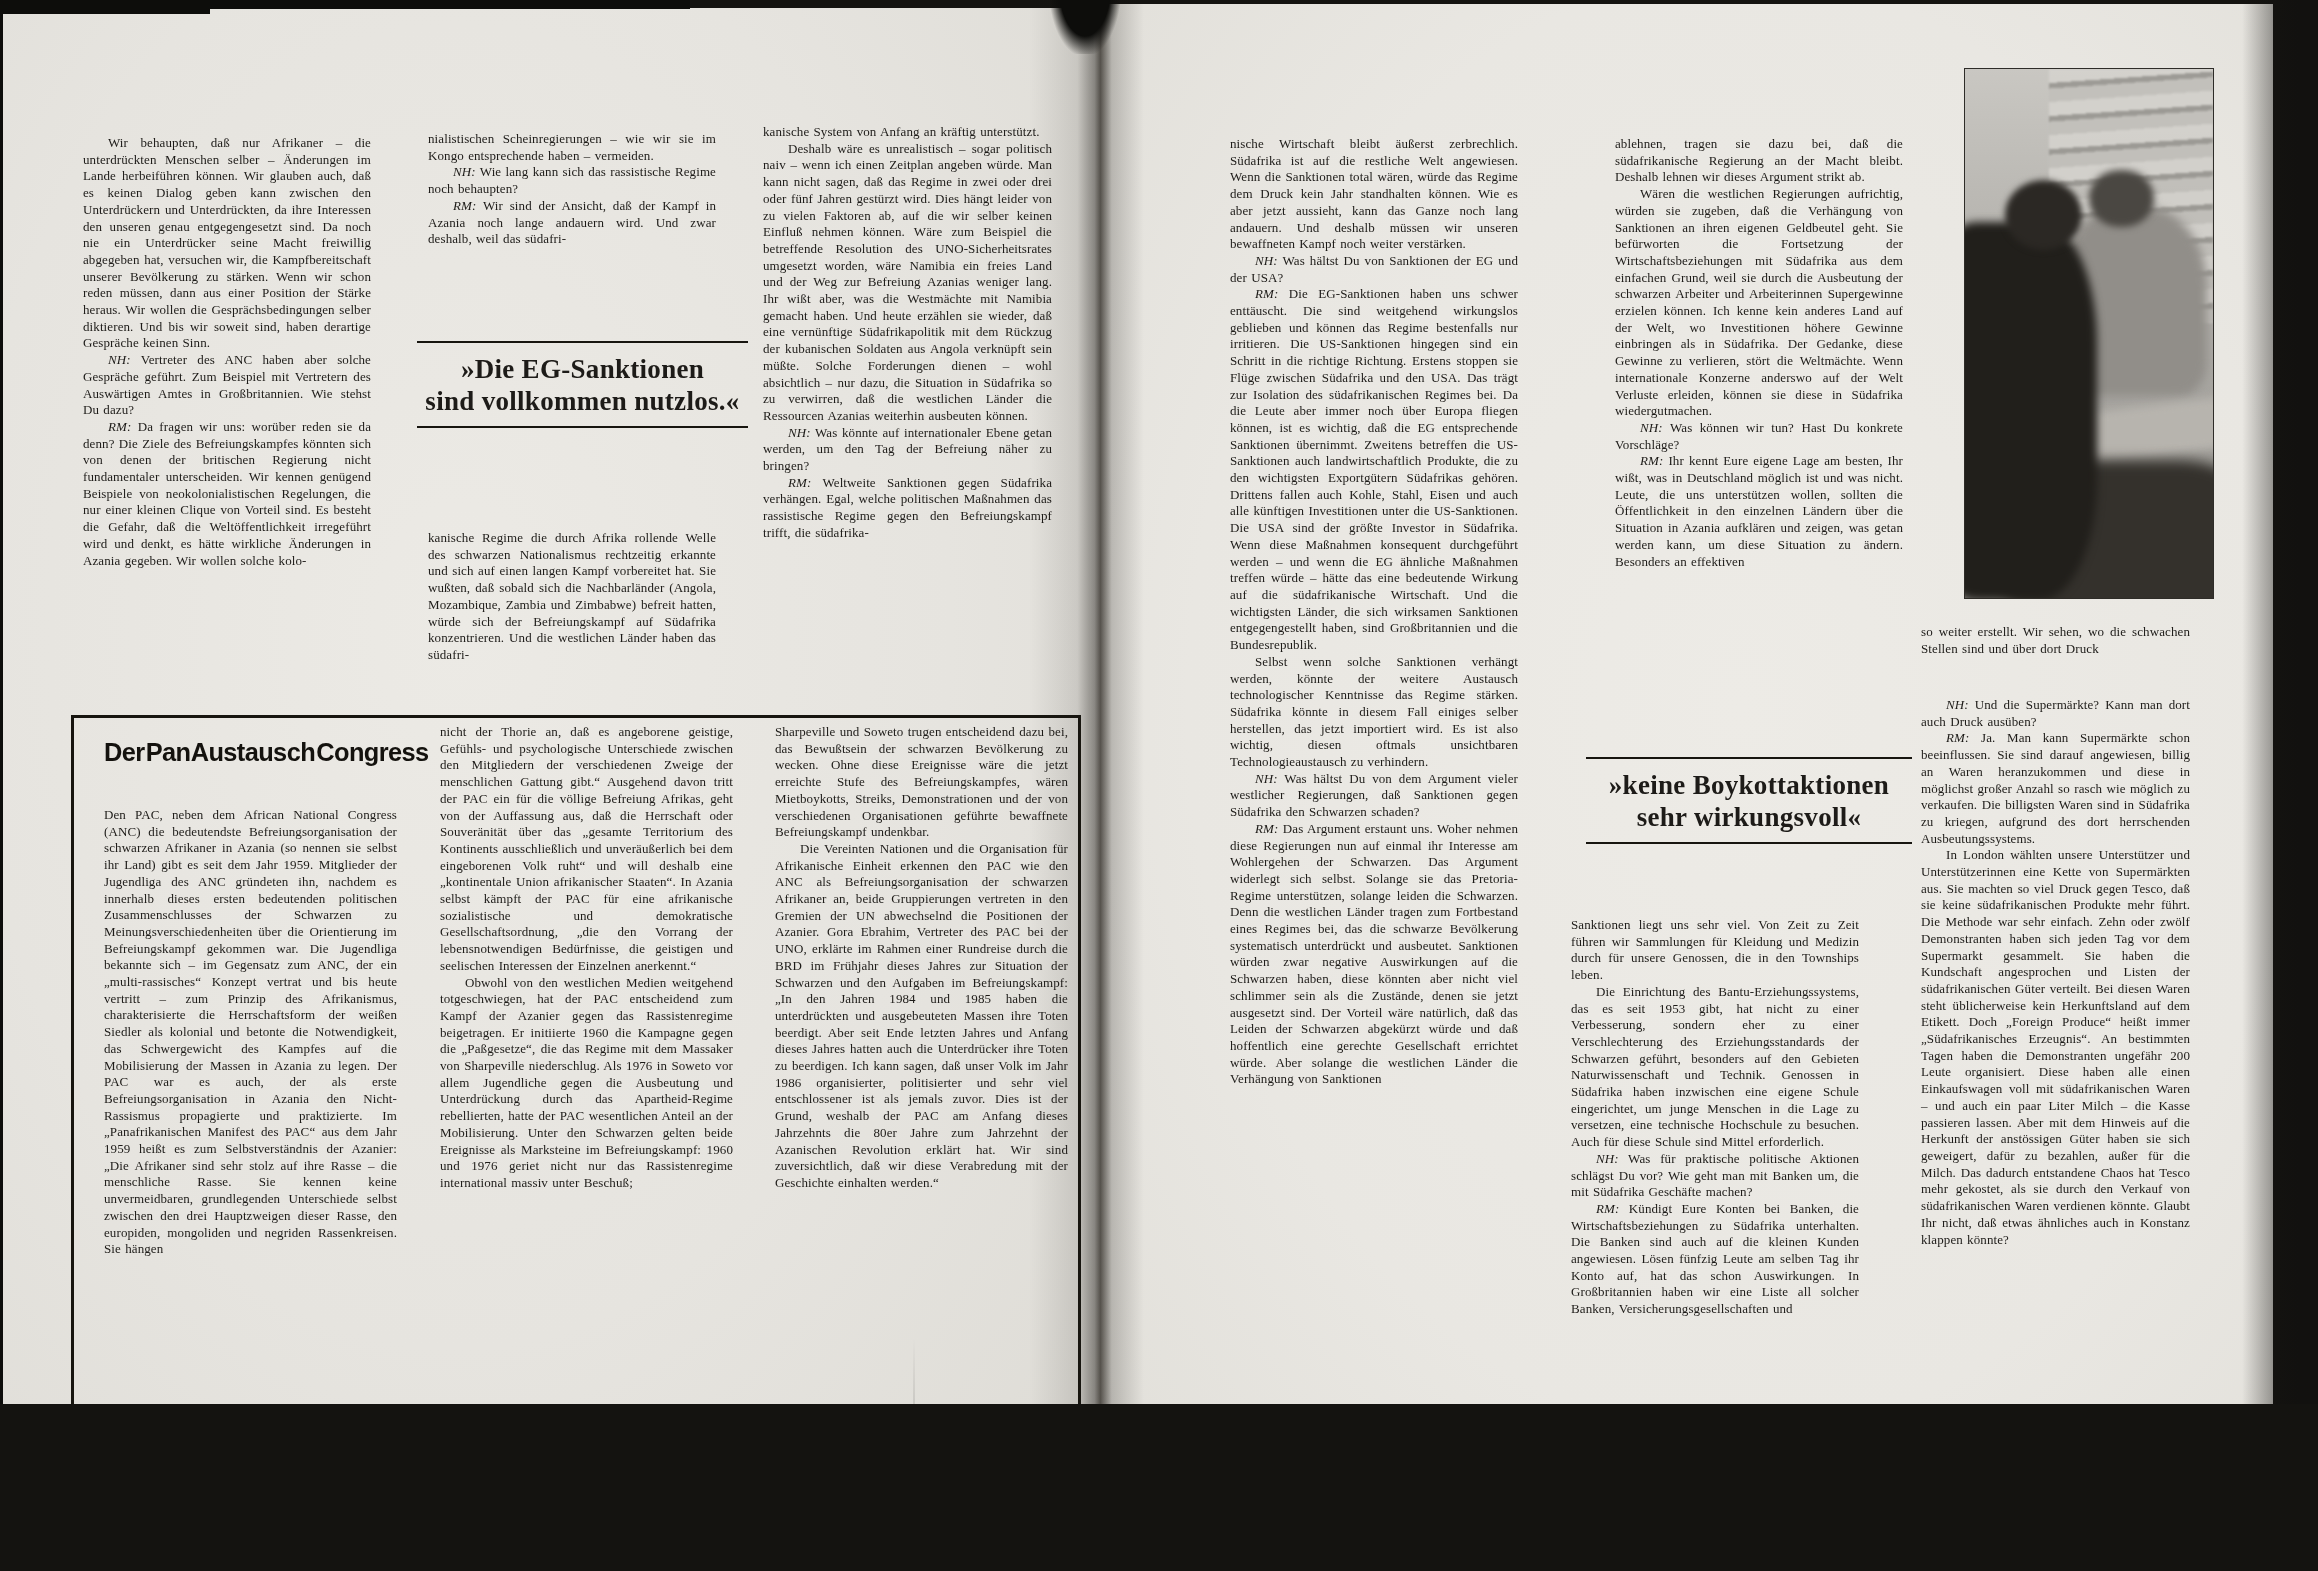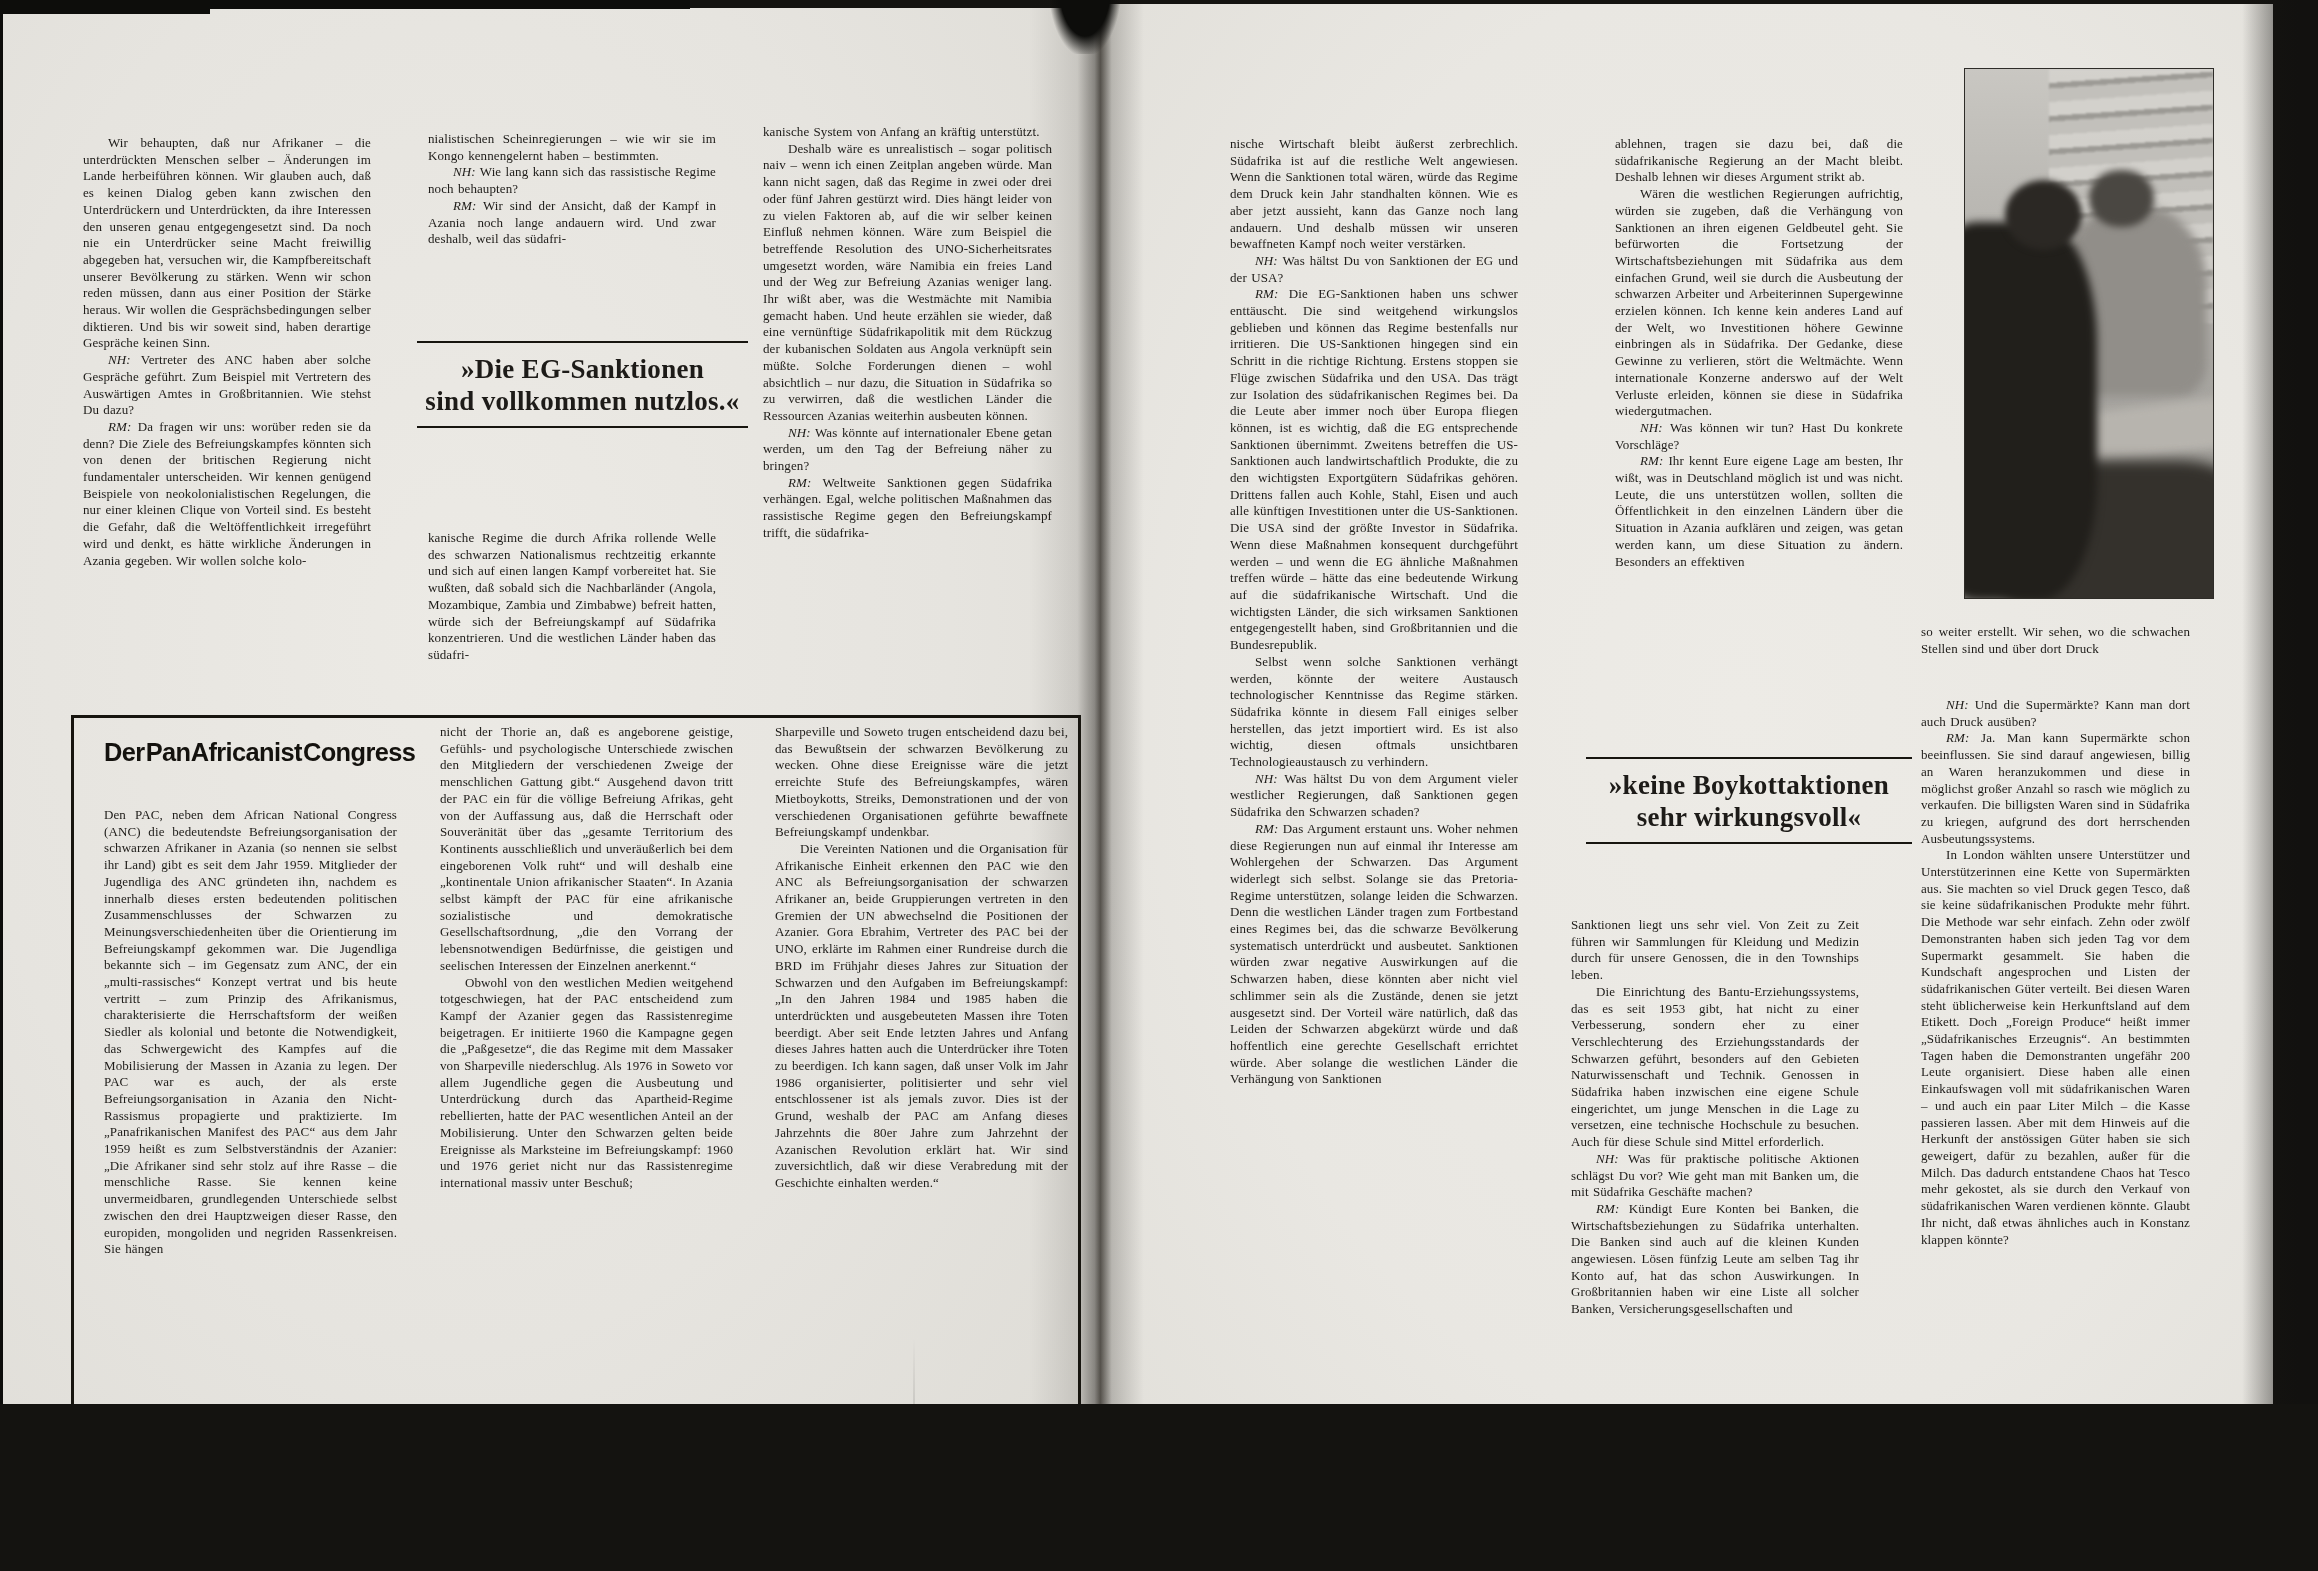--- a/index.html
+++ b/index.html
@@ -79,21 +79,21 @@
   <div class="page page-left"></div>
   <div class="page page-right"></div>
 
   <div class="tcol" style="left:83px;top:135px;width:288px;">
       <p>Wir behaupten, daß nur Afrikaner – die unterdrückten Menschen selber – Änderungen im Lande herbeiführen können. Wir glauben auch, daß es keinen Dialog geben kann zwischen den Unterdrückern und Unterdrückten, da ihre Interessen den unseren genau entgegengesetzt sind. Da noch nie ein Unterdrücker seine Macht freiwillig abgegeben hat, versuchen wir, die Kampfbereitschaft unserer Bevölkerung zu stärken. Wenn wir schon reden müssen, dann aus einer Position der Stärke heraus. Wir wollen die Gesprächsbedingungen selber diktieren. Und bis wir soweit sind, haben derartige Gespräche keinen Sinn.</p>
       <p><span class="spk">NH:</span> Vertreter des ANC haben aber solche Gespräche geführt. Zum Beispiel mit Vertretern des Auswärtigen Amtes in Großbritannien. Wie stehst Du dazu?</p>
       <p><span class="spk">RM:</span> Da fragen wir uns: worüber reden sie da denn? Die Ziele des Befreiungskampfes könnten sich von denen der britischen Regierung nicht fundamentaler unterscheiden. Wir kennen genügend Beispiele von neokolonialistischen Regelungen, die nur einer kleinen Clique von Vorteil sind. Es besteht die Gefahr, daß die Weltöffentlichkeit irregeführt wird und denkt, es hätte wirkliche Änderungen in Azania gegeben. Wir wollen solche kolo-</p>
     </div>
 
   <div class="tcol" style="left:428px;top:131px;width:288px;">
-      <p class="noindent">nialistischen Scheinregierungen – wie wir sie im Kongo kennengelernt haben – bestimmten.</p>
+      <p class="noindent">nialistischen Scheinregierungen – wie wir sie im Kongo entsprechende haben – vermeiden.</p>
       <p><span class="spk">NH:</span> Wie lang kann sich das rassistische Regime noch behaupten?</p>
       <p><span class="spk">RM:</span> Wir sind der Ansicht, daß der Kampf in Azania noch lange andauern wird. Und zwar deshalb, weil das südafri-</p>
     </div>
 
   <div class="pullquote" style="left:417px;top:341px;width:331px;">
     <div class="pq-line">»Die EG-Sanktionen</div>
     <div class="pq-line">sind vollkommen nutzlos.«</div>
   </div>
 
   <div class="tcol" style="left:428px;top:530px;width:288px;">
@@ -101,21 +101,21 @@
     </div>
 
   <div class="tcol" style="left:763px;top:124px;width:289px;">
       <p class="noindent">kanische System von Anfang an kräftig unterstützt.</p>
       <p>Deshalb wäre es unrealistisch – sogar politisch naiv – wenn ich einen Zeitplan angeben würde. Man kann nicht sagen, daß das Regime in zwei oder drei oder fünf Jahren gestürzt wird. Dies hängt leider von zu vielen Faktoren ab, auf die wir selber keinen Einfluß nehmen können. Wäre zum Beispiel die betreffende Resolution des UNO-Sicherheitsrates umgesetzt worden, wäre Namibia ein freies Land und der Weg zur Befreiung Azanias weniger lang. Ihr wißt aber, was die Westmächte mit Namibia gemacht haben. Und heute erzählen sie wieder, daß eine vernünftige Südafrikapolitik mit dem Rückzug der kubanischen Soldaten aus Angola verknüpft sein müßte. Solche Forderungen dienen – wohl absichtlich – nur dazu, die Situation in Südafrika so zu verwirren, daß die westlichen Länder die Ressourcen Azanias weiterhin ausbeuten können.</p>
       <p><span class="spk">NH:</span> Was könnte auf internationaler Ebene getan werden, um den Tag der Befreiung näher zu bringen?</p>
       <p><span class="spk">RM:</span> Weltweite Sanktionen gegen Südafrika verhängen. Egal, welche politischen Maßnahmen das rassistische Regime gegen den Befreiungskampf trifft, die südafrika-</p>
     </div>
 
   <div class="pac-box"></div>
-  <div class="pac-title">Der Pan Africanist Congress</div>
+  <div class="pac-title">Der Pan Austausch Congress</div>
   <div class="tcol" style="left:104px;top:807px;width:293px;">
       <p class="noindent">Den PAC, neben dem African National Congress (ANC) die bedeutendste Befreiungsorganisation der schwarzen Afrikaner in Azania (so nennen sie selbst ihr Land) gibt es seit dem Jahr 1959. Mitglieder der Jugendliga des ANC gründeten ihn, nachdem es innerhalb dieses ersten bedeutenden politischen Zusammenschlusses der Schwarzen zu Meinungsverschiedenheiten über die Orientierung im Befreiungskampf gekommen war. Die Jugendliga bekannte sich – im Gegensatz zum ANC, der ein „multi-rassisches“ Konzept vertrat und bis heute vertritt – zum Prinzip des Afrikanismus, charakterisierte die Herrschaftsform der weißen Siedler als kolonial und betonte die Notwendigkeit, das Schwergewicht des Kampfes auf die Mobilisierung der Massen in Azania zu legen. Der PAC war es auch, der als erste Befreiungsorganisation in Azania den Nicht-Rassismus propagierte und praktizierte. Im „Panafrikanischen Manifest des PAC“ aus dem Jahr 1959 heißt es zum Selbstverständnis der Azanier: „Die Afrikaner sind sehr stolz auf ihre Rasse – die menschliche Rasse. Sie kennen keine unvermeidbaren, grundlegenden Unterschiede selbst zwischen den drei Hauptzweigen dieser Rasse, den europiden, mongoliden und negriden Rassenkreisen. Sie hängen</p>
     </div>
   <div class="tcol" style="left:440px;top:724px;width:293px;">
       <p class="noindent">nicht der Thorie an, daß es angeborene geistige, Gefühls- und psychologische Unterschiede zwischen den Mitgliedern der verschiedenen Zweige der menschlichen Gattung gibt.“ Ausgehend davon tritt der PAC ein für die völlige Befreiung Afrikas, geht von der Auffassung aus, daß die Herrschaft oder Souveränität über das „gesamte Territorium des Kontinents ausschließlich und unveräußerlich bei dem eingeborenen Volk ruht“ und will deshalb eine „kontinentale Union afrikanischer Staaten“. In Azania selbst kämpft der PAC für eine afrikanische sozialistische und demokratische Gesellschaftsordnung, „die den Vorrang der lebensnotwendigen Bedürfnisse, die geistigen und seelischen Interessen der Einzelnen anerkennt.“</p>
       <p>Obwohl von den westlichen Medien weitgehend totgeschwiegen, hat der PAC entscheidend zum Kampf der Azanier gegen das Rassistenregime beigetragen. Er initiierte 1960 die Kampagne gegen die „Paßgesetze“, die das Regime mit dem Massaker von Sharpeville niederschlug. Als 1976 in Soweto vor allem Jugendliche gegen die Ausbeutung und Unterdrückung durch das Apartheid-Regime rebellierten, hatte der PAC wesentlichen Anteil an der Mobilisierung. Unter den Schwarzen gelten beide Ereignisse als Marksteine im Befreiungskampf: 1960 und 1976 geriet nicht nur das Rassistenregime international massiv unter Beschuß;</p>
     </div>
   <div class="tcol" style="left:775px;top:724px;width:293px;">
       <p class="noindent">Sharpeville und Soweto trugen entscheidend dazu bei, das Bewußtsein der schwarzen Bevölkerung zu wecken. Ohne diese Ereignisse wäre die jetzt erreichte Stufe des Befreiungskampfes, wären Mietboykotts, Streiks, Demonstrationen und der von verschiedenen Organisationen geführte bewaffnete Befreiungskampf undenkbar.</p>
       <p>Die Vereinten Nationen und die Organisation für Afrikanische Einheit erkennen den PAC wie den ANC als Befreiungsorganisation der schwarzen Afrikaner an, beide Gruppierungen vertreten in den Gremien der UN abwechselnd die Positionen der Azanier. Gora Ebrahim, Vertreter des PAC bei der UNO, erklärte im Rahmen einer Rundreise durch die BRD im Frühjahr dieses Jahres zur Situation der Schwarzen und den Aufgaben im Befreiungskampf: „In den Jahren 1984 und 1985 haben die unterdrückten und ausgebeuteten Massen ihre Toten beerdigt. Aber seit Ende letzten Jahres und Anfang dieses Jahres hatten auch die Unterdrücker ihre Toten zu beerdigen. Ich kann sagen, daß unser Volk im Jahr 1986 organisierter, politisierter und sehr viel entschlossener ist als jemals zuvor. Dies ist der Grund, weshalb der PAC am Anfang dieses Jahrzehnts die 80er Jahre zum Jahrzehnt der Azanischen Revolution erklärt hat. Wir sind zuversichtlich, daß wir diese Verabredung mit der Geschichte einhalten werden.“</p>

